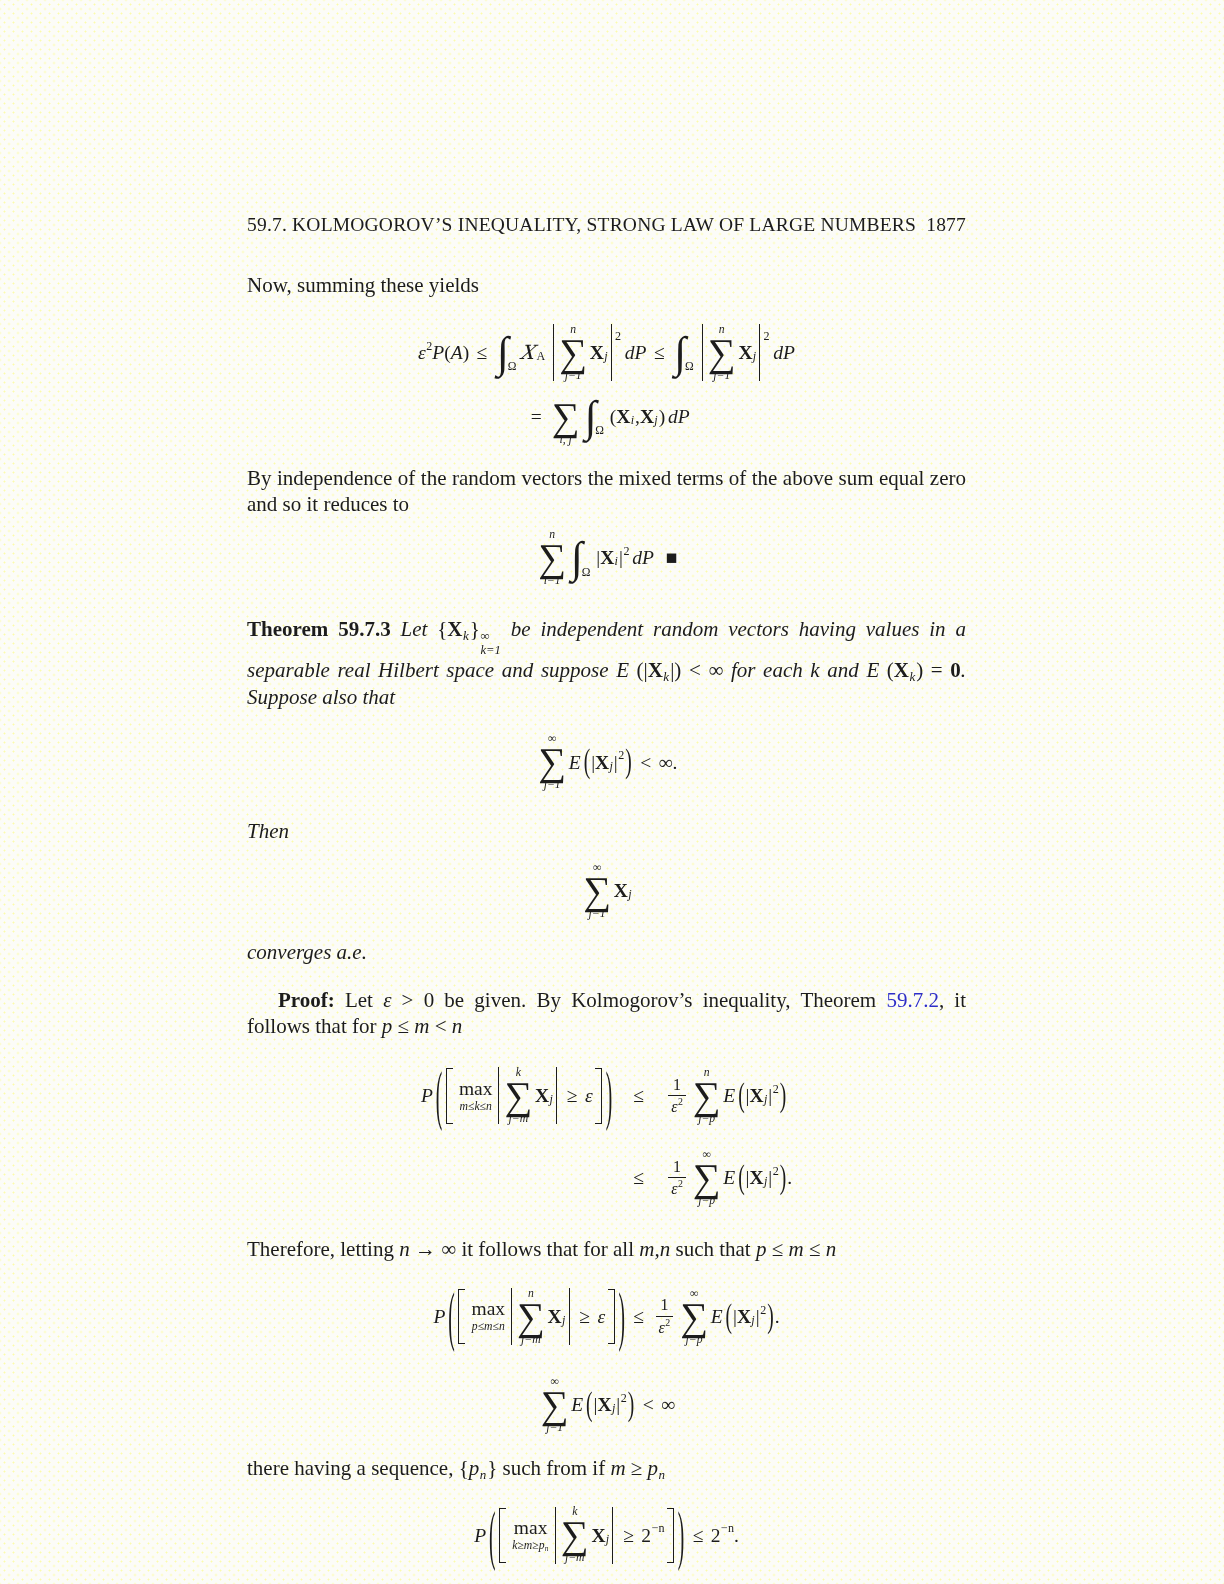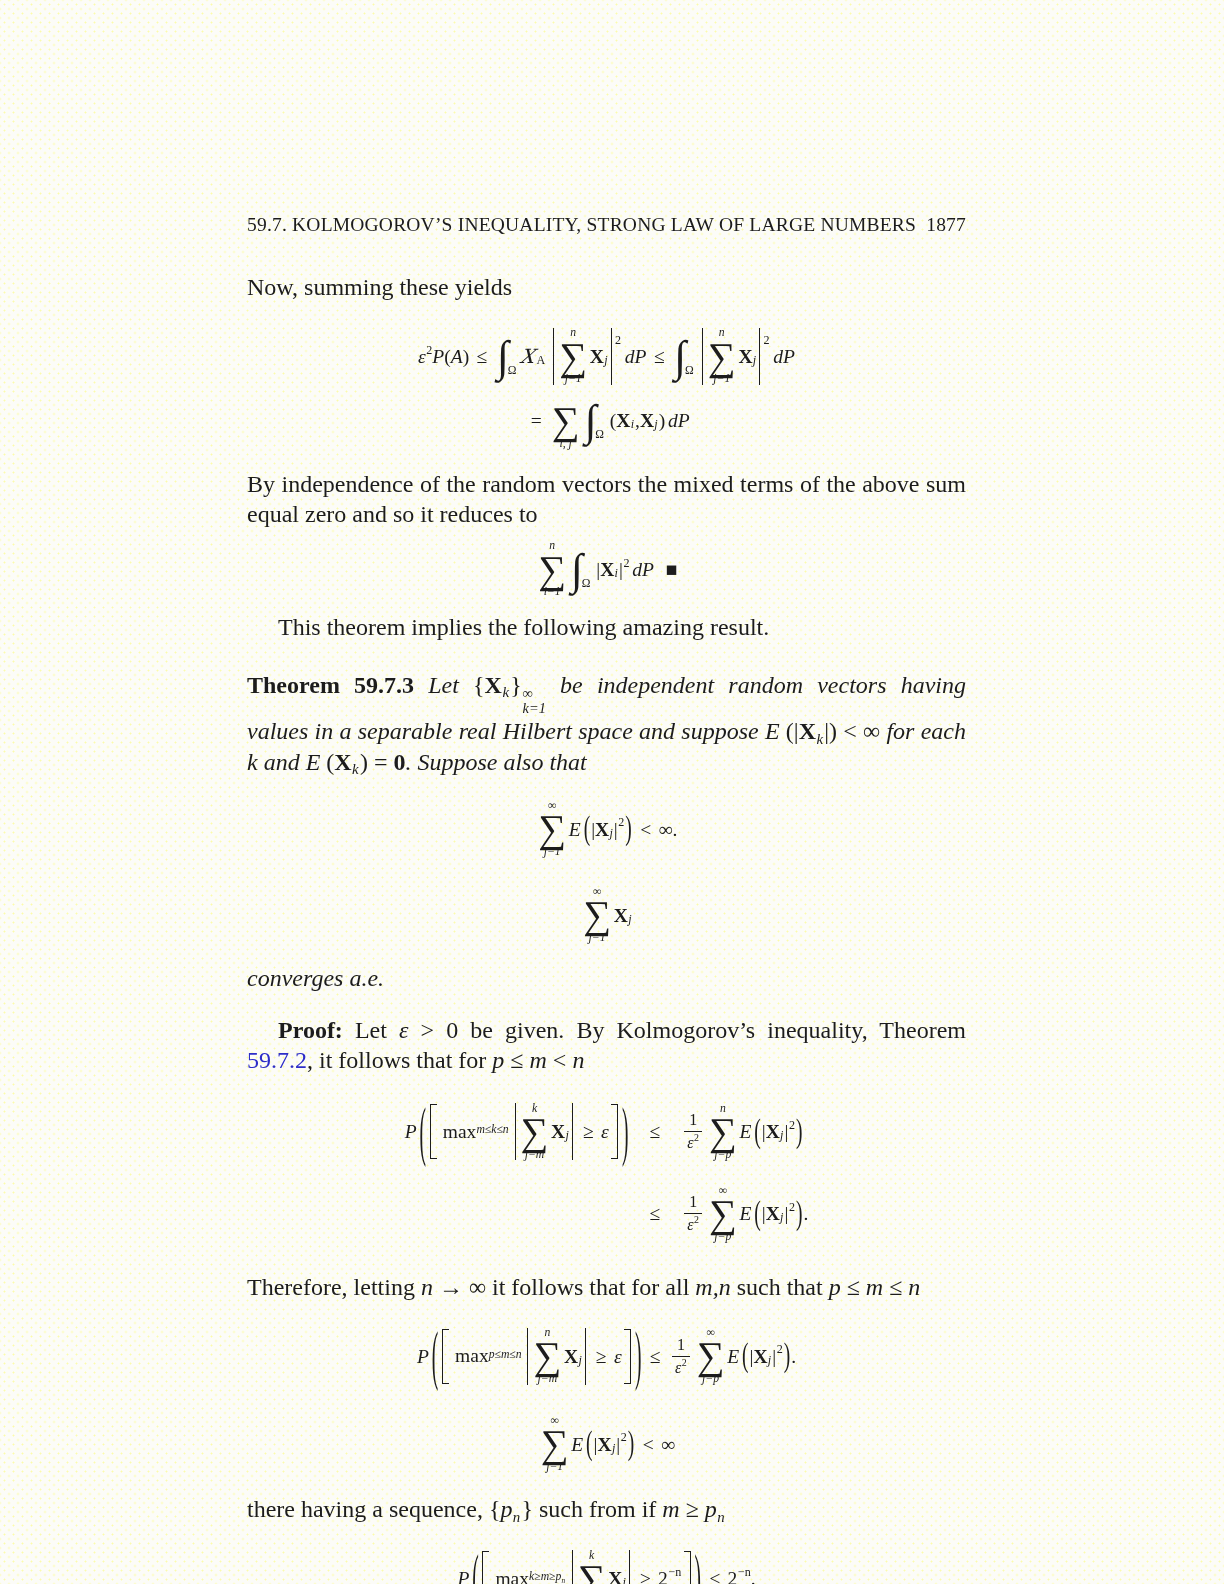--- a/index.html
+++ b/index.html
@@ -20,21 +20,21 @@
     background-size:9px 9px;
     background-position:0 0,4.5px 4.5px;
     color:#1c1c1c;
     overflow:hidden;
   }
   .header{
     display:flex;justify-content:space-between;align-items:baseline;
     font-size:19.5px;letter-spacing:.2px;margin-bottom:36px;white-space:nowrap;
   }
   .para{
-    font-size:24px;line-height:1.27;margin:0 0 8px;
+    font-size:21px;line-height:1.27;margin:0 0 8px;
   }
   .just{text-align:justify;margin-top:8px;}
   .indent{text-indent:31px;}
   .disp{
     display:flex;align-items:center;justify-content:center;
     font-size:19.5px;line-height:1.2;
   }
   .eqgrid{
     display:grid;grid-template-columns:max-content max-content max-content;
     justify-content:center;align-items:center;
@@ -59,21 +59,21 @@
   .ig{font-size:2.25em;line-height:.72;font-style:normal;}
   .isub{font-size:.6em;font-style:normal;align-self:flex-end;transform:translateY(.5em);margin-left:-.12em;margin-right:.3em;}
   .vbar{align-self:stretch;width:0;border-left:1.5px solid #1c1c1c;margin:.08em .12em;}
   .sqb{align-self:stretch;width:.3em;margin:.12em .14em;}
   .lbk{border-left:1.7px solid #1c1c1c;border-top:1.7px solid #1c1c1c;border-bottom:1.7px solid #1c1c1c;}
   .rbk{border-right:1.7px solid #1c1c1c;border-top:1.7px solid #1c1c1c;border-bottom:1.7px solid #1c1c1c;}
   .paren{display:inline-block;line-height:1;margin:0 .05em;font-style:normal;transform-origin:center;}
   .frac{display:inline-flex;flex-direction:column;align-items:center;margin:0 .22em;}
   .fnum,.fden{font-size:.82em;line-height:1.12;padding:0 .18em;display:inline-flex;align-items:center;}
   .fbar{align-self:stretch;border-top:1.4px solid #1c1c1c;margin:.1em 0;}
-  .munder{display:inline-flex;flex-direction:row;align-items:flex-start;margin:12px .18em;}
+  .munder{display:inline-flex;flex-direction:column;align-items:center;margin:12px .18em;}
   .ubase{line-height:1;font-style:normal;}
   .ubot{font-size:.6em;line-height:1.15;display:inline-flex;align-items:baseline;margin-top:.12em;}
   .gap{display:inline-block;}
   .link{color:#2d2dc8;cursor:pointer;}
   .eq-a{margin:24px 0 4px;}
   .eq-b{margin:4px 0 18px;}
   .eq-c{margin:10px 0 12px;}
   .eq-d{margin:22px 0 26px;}
   .eq-e{margin:16px 0 18px;}
   .eq-f{margin:26px 0 28px;}
@@ -179,21 +179,20 @@
       <span class="m-bf">X</span>
       <span class="msub m-it">i</span>
       <span class="m-rm">|</span>
       <span class="msup">2</span>
       <span class="gap" style="width: 0.15em;"></span>
       <span class="m-it">dP</span>
       <span class="gap" style="width: 0.6em;"></span>
       <span class="m-rm">■</span>
     </div>
 
-  <div class="para indent mt-sec"><span class="m-rm">This theorem implies the following amazing result.</span></div>
 
   <div class="para just mt-thm"><span class="m-bf">Theorem 59.7.3</span><span class="m-it">  Let </span><span class="m-rm">{</span><span class="m-bf">X</span><span class="msub m-it">k</span><span class="m-rm">}</span><span class="mss">
         <span>∞</span>
         <span>k=1</span>
       </span><span class="m-it"> be independent random vectors having values in a separable real Hilbert space and suppose E</span><span class="m-rm"> (|</span><span class="m-bf">X</span><span class="msub m-it">k</span><span class="m-rm">|) &lt; ∞</span><span class="m-it"> for each k and E</span><span class="m-rm"> (</span><span class="m-bf">X</span><span class="msub m-it">k</span><span class="m-rm">) = </span><span class="m-bf">0</span><span class="m-it">. Suppose also that</span></div>
 
   <div class="disp eq-d">
       <span class="mbig">
         <span class="mlim">∞</span>
         <span class="mop">∑</span>
@@ -205,20 +204,21 @@
       <span class="m-rm">|</span>
       <span class="m-bf">X</span>
       <span class="msub m-it">j</span>
       <span class="m-rm">|</span>
       <span class="msup">2</span>
       <span class="paren" style="transform: scaleY(1.7);">)</span>
       <span class="m-rel">&lt;</span>
       <span class="m-rm">∞.</span>
     </div>
 
+  <div class="para"><span class="m-it">Then</span></div>
 
   <div class="disp eq-e">
       <span class="mbig">
         <span class="mlim">∞</span>
         <span class="mop">∑</span>
         <span class="mlim">j=1</span>
       </span>
       <span class="m-bf">X</span>
       <span class="msub m-it">j</span>
     </div>

